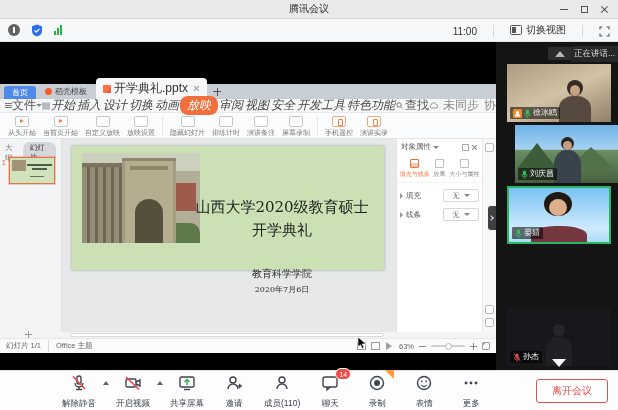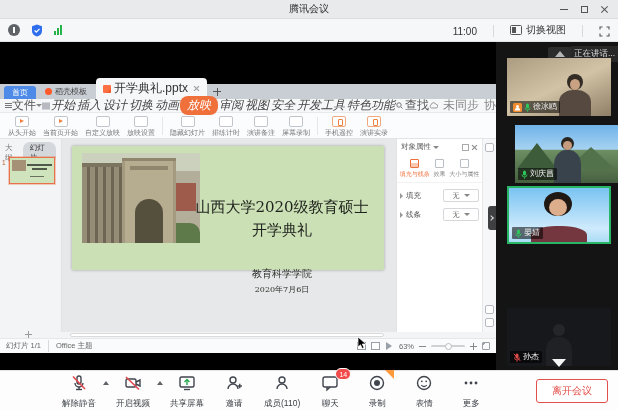--- a/index.html
+++ b/index.html
@@ -135,21 +135,21 @@
   .ws-plus::before { content:""; position:absolute; left:0; top:3px; width:7px; height:1px; background:#888; }
   .ws-plus::after { content:""; position:absolute; left:3px; top:0; width:1px; height:7px; background:#888; }
   .ws-exp { width:8px; height:8px; border:1px solid #9aa0a8; border-radius:1px; background:linear-gradient(135deg,#9aa0a8 2px,transparent 2px); }
 
   
   .videos { position:relative; width:122px; background:#141414; overflow:hidden; }
   .vp-up { position:absolute; left:52px; top:5px; width:24px; height:13px; background:#2c2c2c; border-radius:2px; display:flex; align-items:center; justify-content:center; }
   .vp-up i { width:0; height:0; border-left:5px solid transparent; border-right:5px solid transparent; border-bottom:6px solid #b5b5b5; }
   .vp-speaking { position:absolute; right:0; top:4px; max-width:52px; overflow:hidden; white-space:nowrap; background:rgba(40,40,40,.95); color:#ddd; font-size:8.5px; padding:2px 3px; }
   .tile { position:absolute; left:11px; width:104px; height:58px; background:#222; overflow:hidden; }
-  .t1 { top:16px; background:linear-gradient(155deg,#ab9b80,#d2c3a6 50%,#8e7f66);padding-left:46px; }
+  .t1 { top:22px; background:linear-gradient(155deg,#ab9b80,#d2c3a6 50%,#8e7f66);padding-left:46px; }
   .t2 { top:83px; background:linear-gradient(180deg,#6fb3ea 0%,#a6d2f1 42%,#6d8f63 43%,#46603f 100%);margin-left:8px; }
   .t3 { top:144px; background:linear-gradient(180deg,#79c4f2,#cfeafc 75%,#aadcf5); border:2px solid #28b566; }
   .t4 { top:205px; background:repeating-linear-gradient(180deg,rgba(62,41,18,.5) 0 2px,transparent 2px 15px),repeating-linear-gradient(90deg,rgba(62,41,18,.3) 0 2px,transparent 2px 30px),#9d7c50; }
   .t5 { top:266px; background:#17181b; }
   .mtn { position:absolute; bottom:14px; width:0; height:0; }
   .mtn1 { left:2px; border-left:20px solid transparent; border-right:20px solid transparent; border-bottom:26px solid #3c5c3a; }
   .mtn2 { right:4px; border-left:24px solid transparent; border-right:24px solid transparent; border-bottom:22px solid #52724c; }
   .head,.face,.torso { position:absolute; }
   .head { border-radius:50%; } .face { border-radius:50%; } .torso { border-radius:45% 45% 0 0; }
   .p1 .head { left:60px; top:16px; width:16px; height:16px; background:#332c24; }

